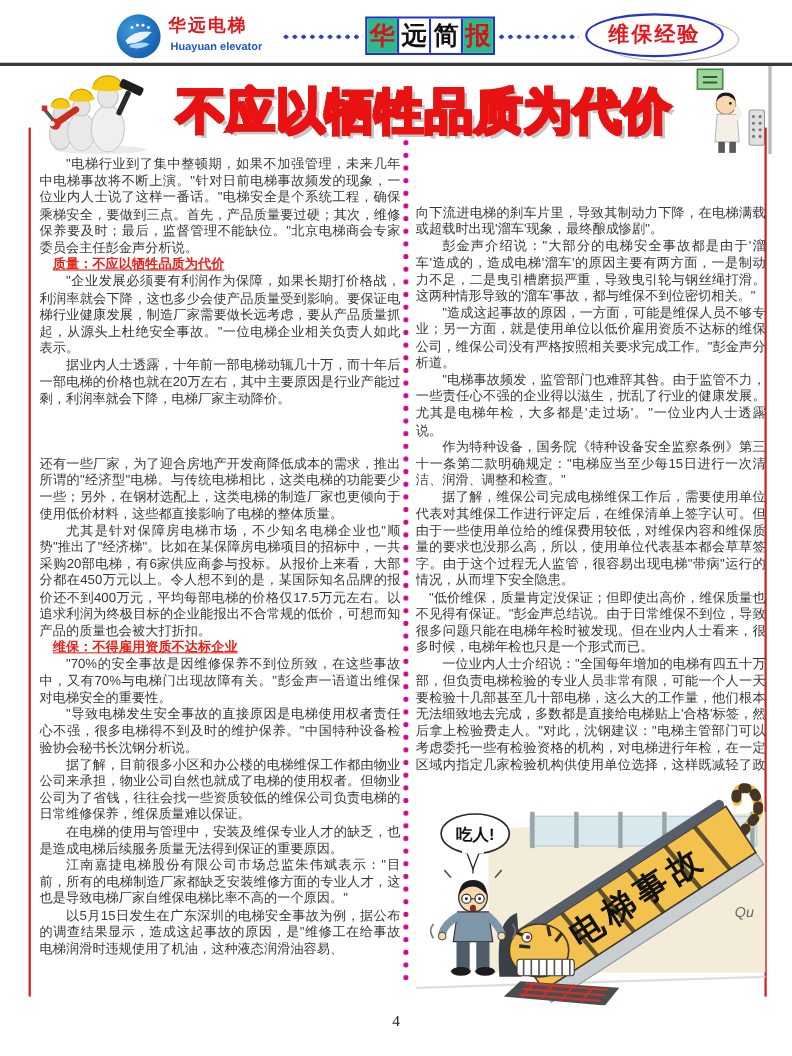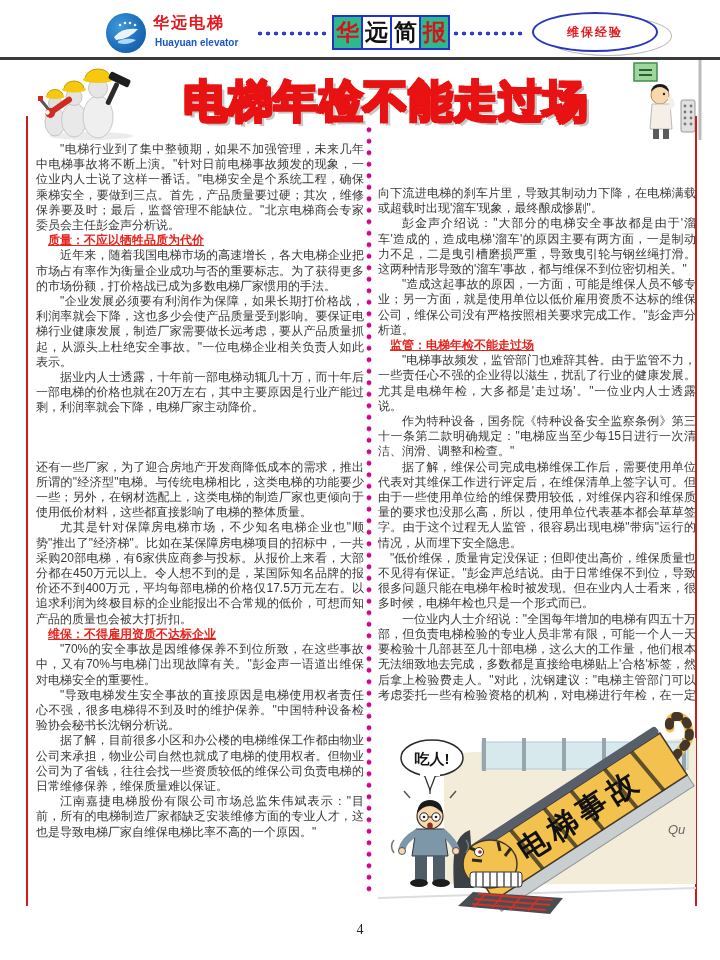--- a/index.html
+++ b/index.html
@@ -17,21 +17,21 @@
     background-size:8px 5px;background-repeat:repeat-x;}
   .leader.l1{left:256px;width:74px;}
   .leader.l2{left:452px;width:74px;}
   .masthead{position:absolute;left:332px;top:15px;display:flex;border:2px solid #2233cc;}
   .masthead span{display:block;width:27px;height:31px;line-height:31px;text-align:center;
     font-size:23px;font-weight:bold;border-right:2px solid #2233cc;}
   .masthead span:last-child{border-right:none;}
   .masthead span.green{background:#2db98c;color:#d8121a;}
   .masthead span.white{background:#ffffff;color:#111;}
   .stamp{position:absolute;left:532px;top:12px;width:122px;height:36px;border:2px solid #2934c4;
-    border-radius:50%;text-align:center;line-height:36px;font-size:12px;font-weight:bold;
+    border-radius:50%;text-align:center;line-height:36px;font-size:19px;font-weight:bold;
     color:#e3171d;letter-spacing:2px;background:#fff;z-index:2;}
   .stamp-ghost{position:absolute;left:544px;top:16px;width:126px;height:38px;border:1.5px solid #b9b9b9;
     border-radius:50%;z-index:1;}
   .header-rule{position:absolute;left:0;top:57px;width:720px;height:2.5px;background:#3b3b3b;}
 
   
   .workers{position:absolute;left:36px;top:62px;}
   .banner-title{position:absolute;left:140px;top:72px;width:492px;text-align:center;
     font-size:44px;font-weight:bold;letter-spacing:1px;color:#fff;white-space:nowrap;
     -webkit-text-stroke:2.6px #e81212;
@@ -115,21 +115,21 @@
       <ellipse cx="62" cy="55" rx="15" ry="21" fill="#efefef" stroke="#c9c9c9"></ellipse>
       <ellipse cx="62" cy="26" rx="9.5" ry="10" fill="#e6e6e6" stroke="#c5c5c5"></ellipse>
       <path d="M49,17 a13,10 0 0 1 26,0 z" fill="#f6c80f" stroke="#c79b00"></path>
       <ellipse cx="62" cy="17.5" rx="15" ry="3.5" fill="#f6c80f"></ellipse>
       <g transform="rotate(25 80 18)">
         <rect x="72" y="12" width="22" height="8" rx="2" fill="#1e1e1e"></rect>
         <rect x="80" y="20" width="5" height="24" rx="2" fill="#2b2b2b"></rect>
       </g>
     </svg>
   </div>
-  <div class="banner-title">电梯年检不能走过场</div>
+  <div class="banner-title">不应以牺牲品质为代价</div>
   <div class="passenger">
     <svg width="74" height="80" viewBox="0 0 74 80">
       <line x1="70" y1="0" x2="70" y2="80" stroke="#bbbbbb" stroke-width="3"></line>
       <rect x="4" y="3" width="23" height="18" fill="#9ed69b" stroke="#3f8f4a" stroke-width="1.5"></rect>
       <line x1="9" y1="10" x2="22" y2="10" stroke="#2e5d33" stroke-width="2"></line>
       <line x1="9" y1="15" x2="22" y2="15" stroke="#2e5d33" stroke-width="2"></line>
       <rect x="51" y="40" width="14" height="32" rx="2" fill="#e0e0e0" stroke="#9a9a9a"></rect>
       <circle cx="55" cy="46" r="1.4" fill="#777"></circle>
         <circle cx="61" cy="46" r="1.4" fill="#777"></circle>
       <circle cx="55" cy="52" r="1.4" fill="#777"></circle>
@@ -149,37 +149,37 @@
   </div>
 
   <div class="side-rule left"></div>
   <div class="side-rule right"></div>
   <div class="divider-dots"></div>
 
   <div class="col left">
 
   <p class="p">"电梯行业到了集中整顿期，如果不加强管理，未来几年中电梯事故将不断上演。"针对日前电梯事故频发的现象，一位业内人士说了这样一番话。"电梯安全是个系统工程，确保乘梯安全，要做到三点。首先，产品质量要过硬；其次，维修保养要及时；最后，监督管理不能缺位。"北京电梯商会专家委员会主任彭金声分析说。</p>
       <p class="h">质量：不应以牺牲品质为代价</p>
-      <p class="p">近年来，随着我国电梯市场的高速增长，各大电梯企业把市场占有率作为衡量企业成功与否的重要标志。为了获得更多的市场份额，打价格战已成为多数电梯厂家惯用的手法。</p>
       <p class="p">"企业发展必须要有利润作为保障，如果长期打价格战，利润率就会下降，这也多少会使产品质量受到影响。要保证电梯行业健康发展，制造厂家需要做长远考虑，要从产品质量抓起，从源头上杜绝安全事故。"一位电梯企业相关负责人如此表示。</p>
       <p class="p">据业内人士透露，十年前一部电梯动辄几十万，而十年后一部电梯的价格也就在20万左右，其中主要原因是行业产能过剩，利润率就会下降，电梯厂家主动降价。</p>
       <p class="pf">还有一些厂家，为了迎合房地产开发商降低成本的需求，推出所谓的"经济型"电梯。与传统电梯相比，这类电梯的功能要少一些；另外，在钢材选配上，这类电梯的制造厂家也更倾向于使用低价材料，这些都直接影响了电梯的整体质量。</p>
       <p class="p">尤其是针对保障房电梯市场，不少知名电梯企业也"顺势"推出了"经济梯"。比如在某保障房电梯项目的招标中，一共采购20部电梯，有6家供应商参与投标。从报价上来看，大部分都在450万元以上。令人想不到的是，某国际知名品牌的报价还不到400万元，平均每部电梯的价格仅17.5万元左右。以追求利润为终极目标的企业能报出不合常规的低价，可想而知产品的质量也会被大打折扣。</p>
       <p class="h">维保：不得雇用资质不达标企业</p>
       <p class="p">"70%的安全事故是因维修保养不到位所致，在这些事故中，又有70%与电梯门出现故障有关。"彭金声一语道出维保对电梯安全的重要性。</p>
       <p class="p">"导致电梯发生安全事故的直接原因是电梯使用权者责任心不强，很多电梯得不到及时的维护保养。"中国特种设备检验协会秘书长沈钢分析说。</p>
       <p class="p">据了解，目前很多小区和办公楼的电梯维保工作都由物业公司来承担，物业公司自然也就成了电梯的使用权者。但物业公司为了省钱，往往会找一些资质较低的维保公司负责电梯的日常维修保养，维保质量难以保证。</p>
+      <p class="p">在电梯的使用与管理中，安装及维保专业人才的缺乏，也是造成电梯后续服务质量无法得到保证的重要原因。</p>
       <p class="p">江南嘉捷电梯股份有限公司市场总监朱伟斌表示："目前，所有的电梯制造厂家都缺乏安装维修方面的专业人才，这也是导致电梯厂家自维保电梯比率不高的一个原因。"</p>
+      <p class="p">以5月15日发生在广东深圳的电梯安全事故为例，据公布的调查结果显示，造成这起事故的原因，是"维修工在给事故电梯润滑时违规使用了机油，这种液态润滑油容易、</p>
     </div>
   <div class="col right">
 
   <p class="pf">向下流进电梯的刹车片里，导致其制动力下降，在电梯满载或超载时出现'溜车'现象，最终酿成惨剧"。</p>
       <p class="p">彭金声介绍说："大部分的电梯安全事故都是由于'溜车'造成的，造成电梯'溜车'的原因主要有两方面，一是制动力不足，二是曳引槽磨损严重，导致曳引轮与钢丝绳打滑。这两种情形导致的'溜车'事故，都与维保不到位密切相关。"</p>
       <p class="p">"造成这起事故的原因，一方面，可能是维保人员不够专业；另一方面，就是使用单位以低价雇用资质不达标的维保公司，维保公司没有严格按照相关要求完成工作。"彭金声分析道。</p>
-      <p class="h">监管：电梯年检不能走过场</p>
       <p class="p">"电梯事故频发，监管部门也难辞其咎。由于监管不力，一些责任心不强的企业得以滋生，扰乱了行业的健康发展。尤其是电梯年检，大多都是'走过场'。"一位业内人士透露说。</p>
       <p class="p">作为特种设备，国务院《特种设备安全监察条例》第三十一条第二款明确规定："电梯应当至少每15日进行一次清洁、润滑、调整和检查。"</p>
       <p class="p">据了解，维保公司完成电梯维保工作后，需要使用单位代表对其维保工作进行评定后，在维保清单上签字认可。但由于一些使用单位给的维保费用较低，对维保内容和维保质量的要求也没那么高，所以，使用单位代表基本都会草草签字。由于这个过程无人监管，很容易出现电梯"带病"运行的情况，从而埋下安全隐患。</p>
       <p class="p1">"低价维保，质量肯定没保证；但即使出高价，维保质量也不见得有保证。"彭金声总结说。由于日常维保不到位，导致很多问题只能在电梯年检时被发现。但在业内人士看来，很多时候，电梯年检也只是一个形式而已。</p>
       <p class="p">一位业内人士介绍说："全国每年增加的电梯有四五十万部，但负责电梯检验的专业人员非常有限，可能一个人一天要检验十几部甚至几十部电梯，这么大的工作量，他们根本无法细致地去完成，多数都是直接给电梯贴上'合格'标签，然后拿上检验费走人。"对此，沈钢建议："电梯主管部门可以考虑委托一些有检验资格的机构，对电梯进行年检，在一定区域内指定几家检验机构供使用单位选择，这样既减轻了政府相关部门的压力，也形成了一定的市场竞争。"</p>
     </div>
 
   <div class="tiger-cartoon">
     <svg width="318" height="212" viewBox="0 0 318 212">
 

